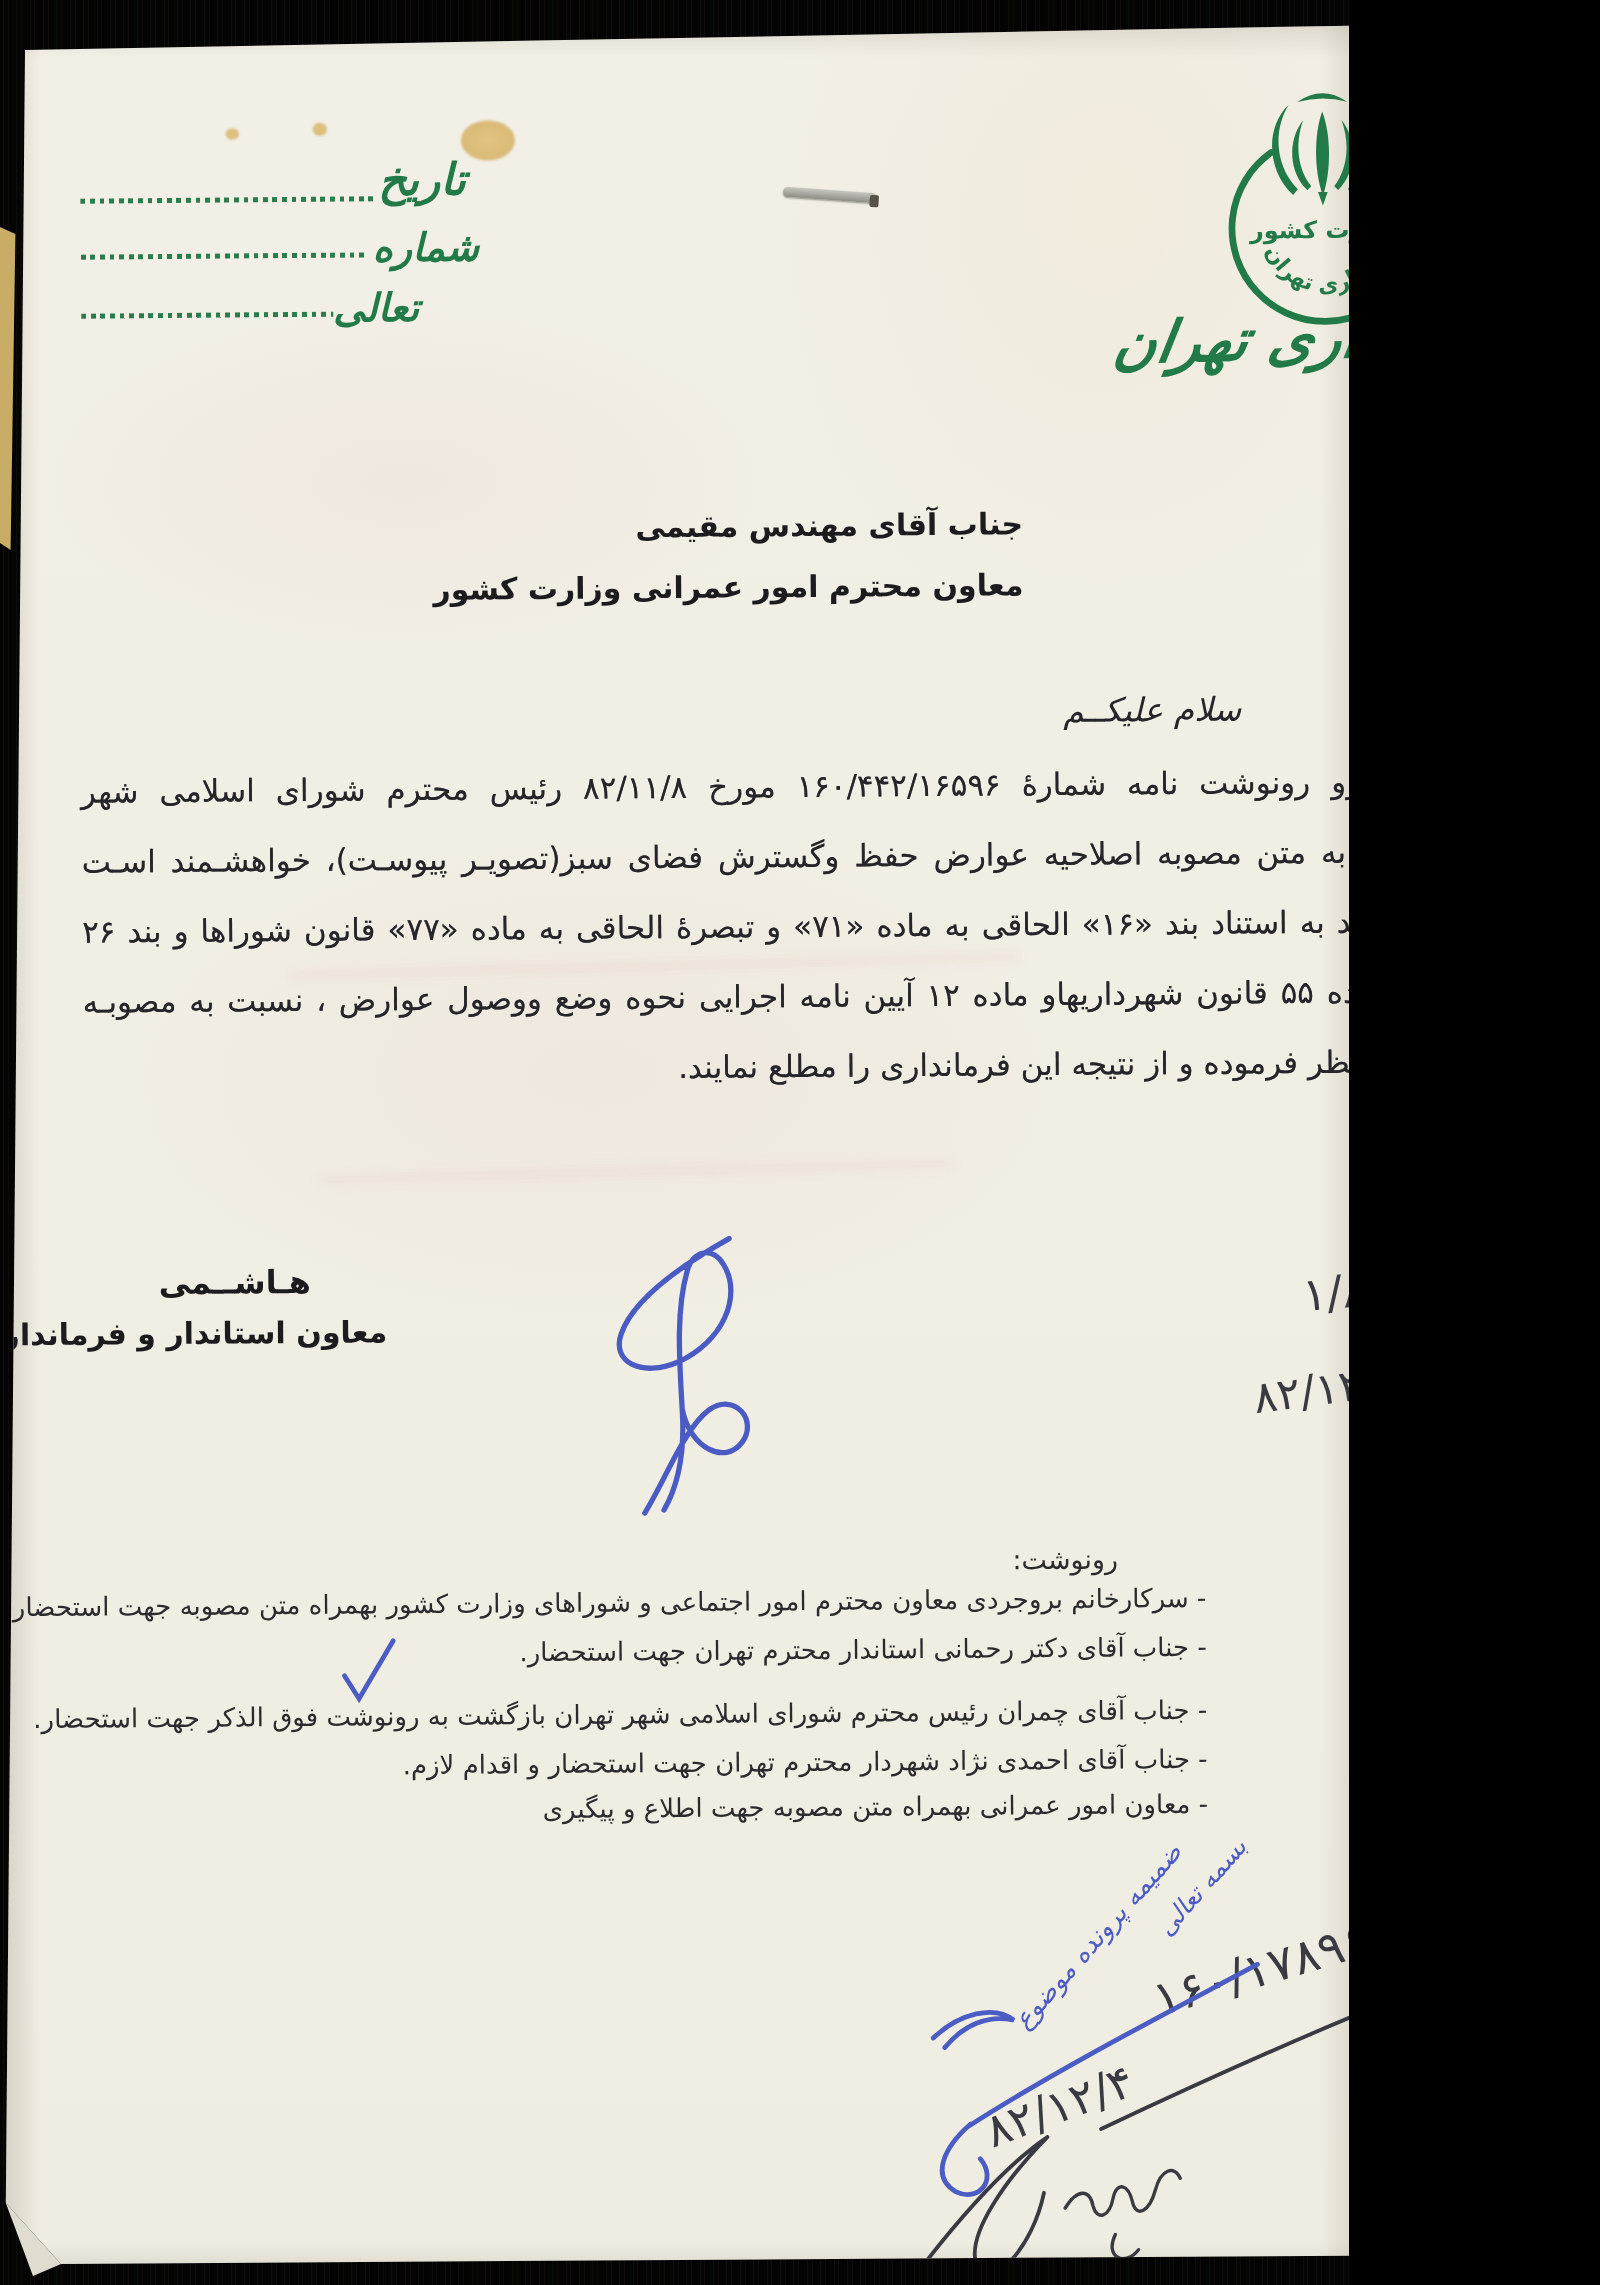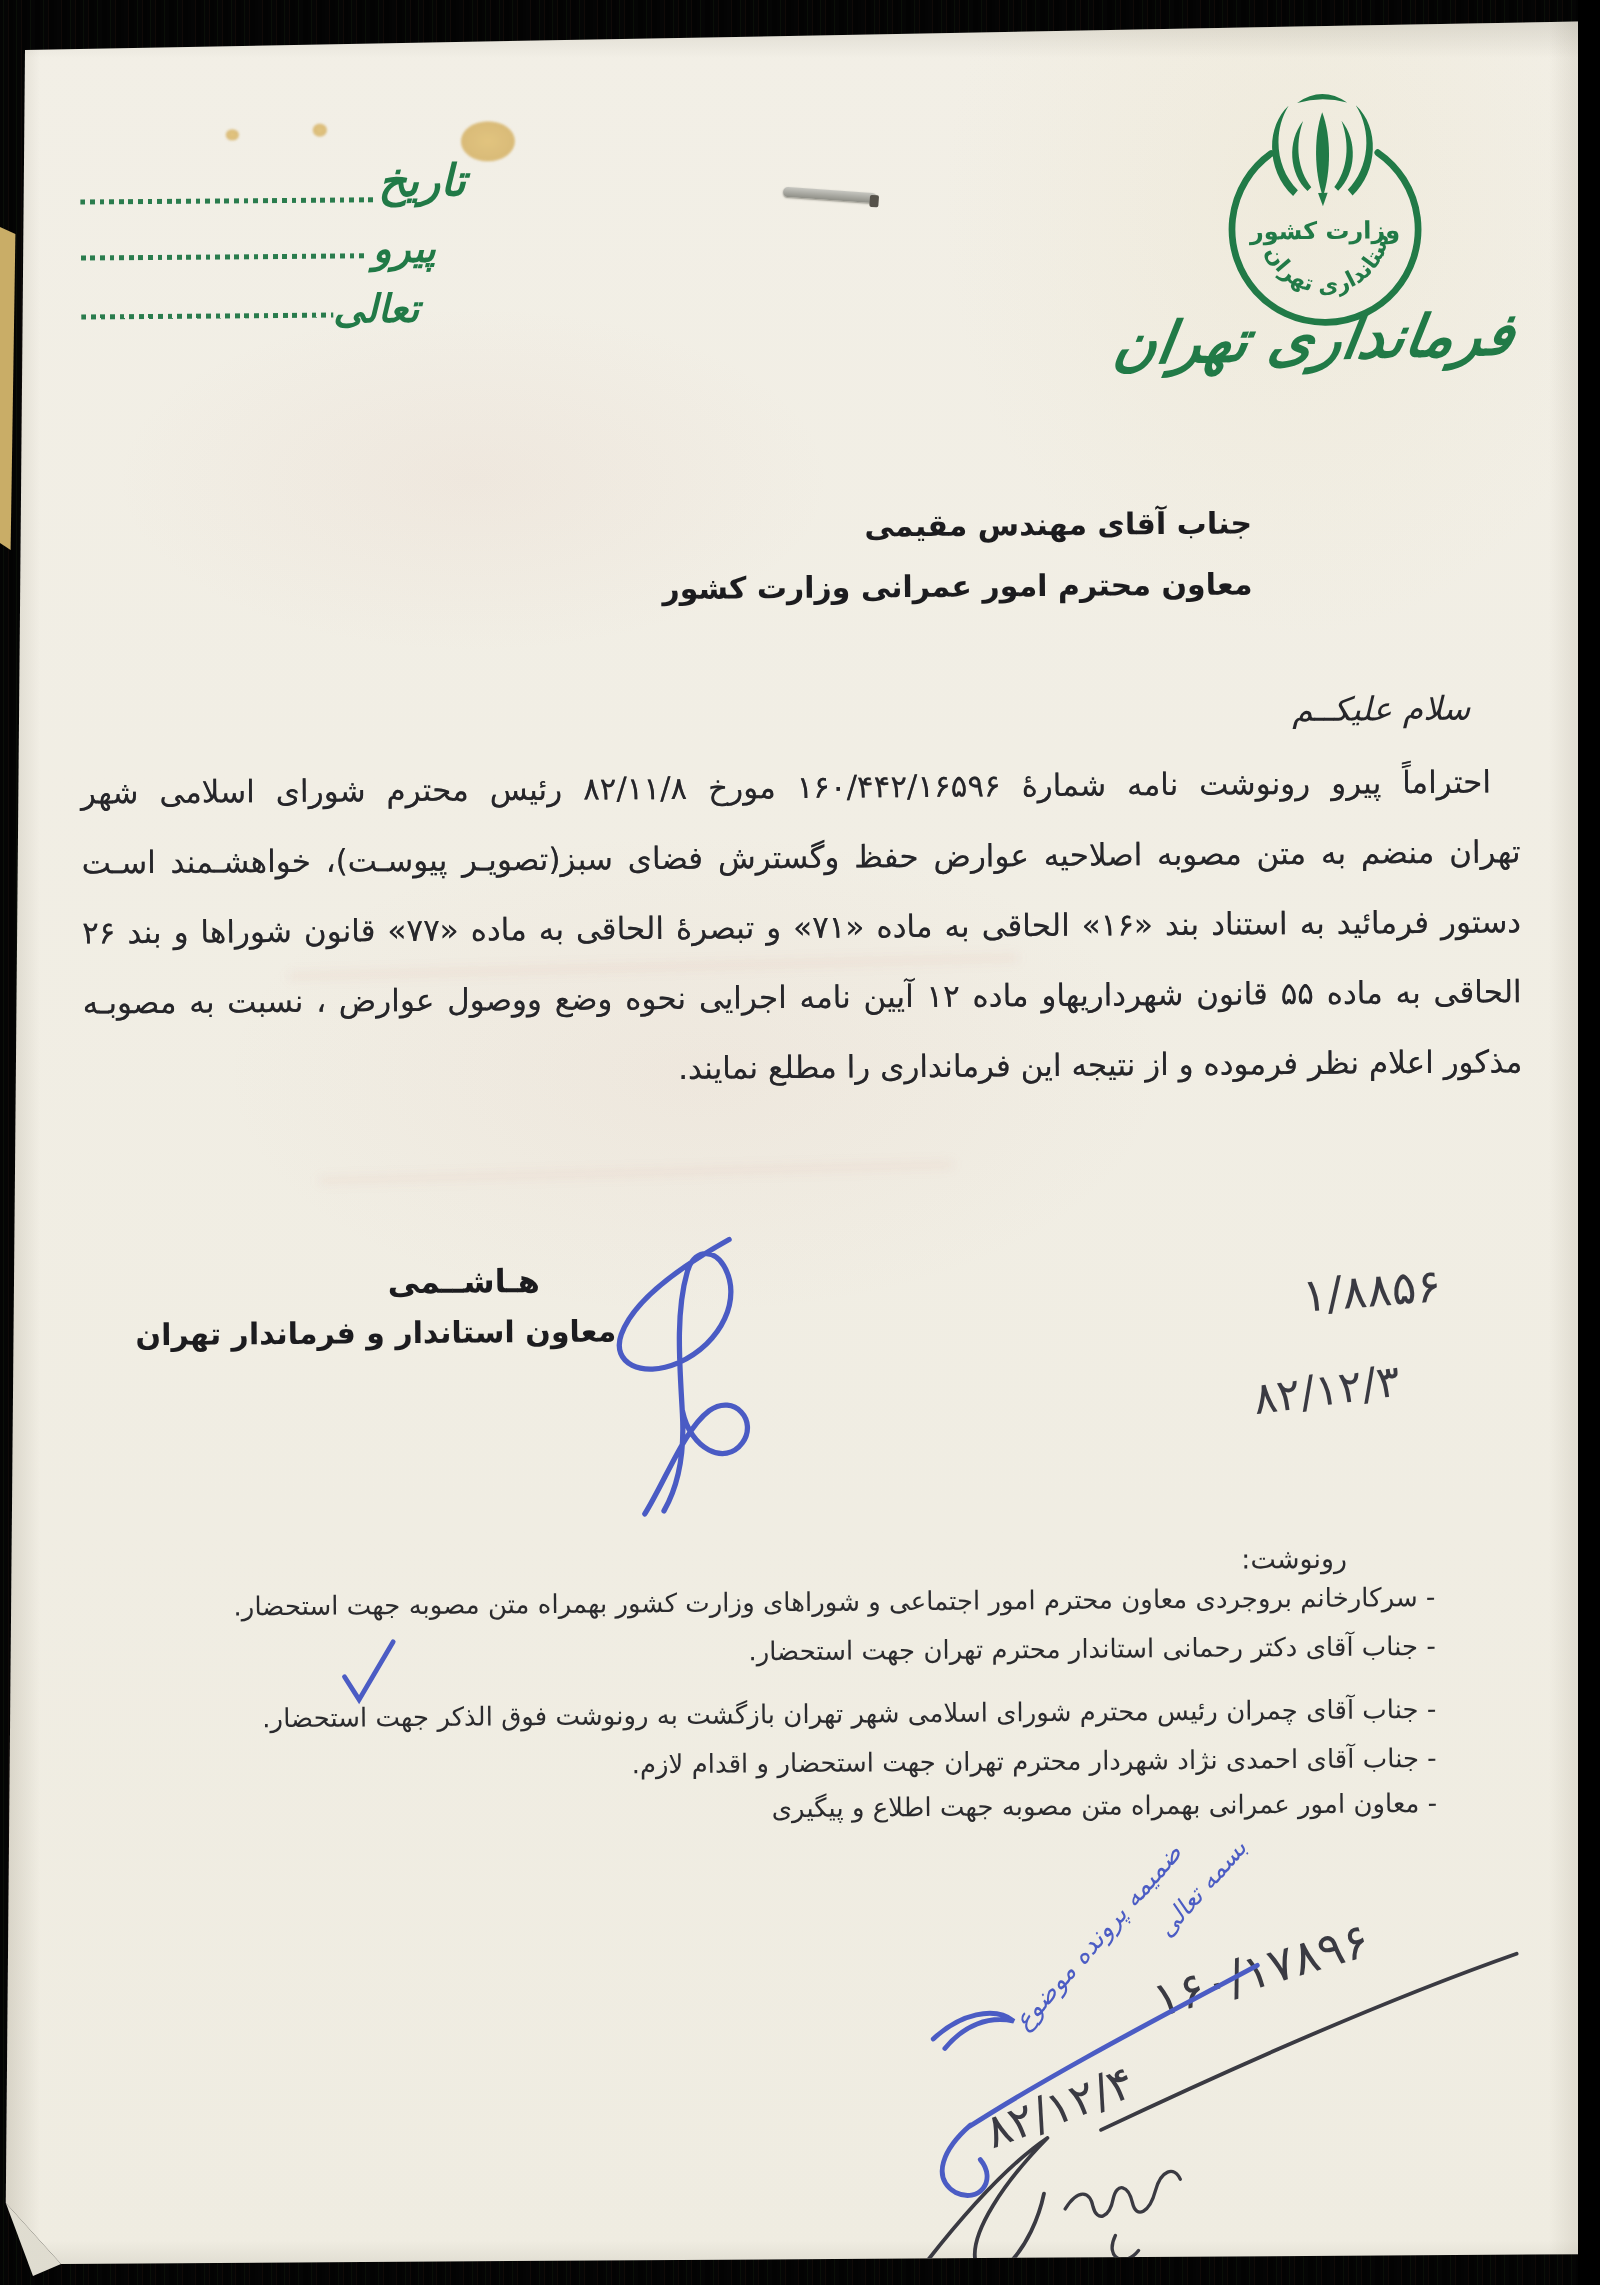--- a/index.html
+++ b/index.html
@@ -1,17 +1,17 @@
 <!DOCTYPE html>
 <html lang="fa"><head>
 <meta charset="utf-8">
 <style>
   html,body{margin:0;padding:0;background:#000;}
   .stage{
-    position:relative;width:1578px;height:2285px;overflow:hidden;
+    position:relative;width:1349px;height:2285px;overflow:hidden;
     font-family:"DejaVu Sans",sans-serif;
     background:
       repeating-linear-gradient(90deg,#040404 0 2.9px,#0a0f08 2.9px 3.8px,#050505 3.8px 7.7px,#100a08 7.7px 8.6px,#030303 8.6px 13.4px);
   }
   .paper{
     position:absolute;inset:0;
     clip-path:polygon(25px 50px,1601px 21px,1601px 2254px,61px 2264px,5.8px 2203px);
     background:
       linear-gradient(180deg,rgba(100,95,80,.22) 0 7.7px,rgba(100,95,80,0) 58px),
       linear-gradient(90deg,rgba(120,110,90,.20) 0 6.7px,rgba(120,110,90,0) 40px),
@@ -56,21 +56,21 @@
 
 <div class="stage">
 
   <div class="tansheet"></div>
 
   <div class="paper">
     <div class="content">
 
       <div class="t green cal" style="left:384px;top:152px;font-size:44px;">تاریخ</div>
       <div class="dots" style="left:86px;top:194px;width:296px;"></div>
-      <div class="t green cal" style="left:378px;top:223px;font-size:39px;">پیرو</div>
+      <div class="t green cal" style="left:378px;top:223px;font-size:39px;">شماره</div>
       <div class="dots" style="left:86px;top:250px;width:286px;"></div>
       <div class="t green cal" style="left:338px;top:283px;font-size:39px;">تعالی</div>
       <div class="dots" style="left:86px;top:309px;width:252px;"></div>
 
       <svg class="overlay" style="left:1196px;top:82px;" width="288" height="259" viewBox="0 0 300 270">
         <path d="M 195.6 78.5 A 97 97 0 1 1 84.4 78.5" fill="none" stroke="#217a47" stroke-width="7" stroke-linecap="round"></path>
         <g fill="#217a47">
           <path d="M 112 26 Q 138 8 164 26 Q 138 19 112 26 Z"></path>
           <path d="M 138 36 C 129 60 129 98 138 124 C 147 98 147 60 138 36 Z"></path>
           <path d="M 133 120 L 143 120 L 138 134 Z"></path>

